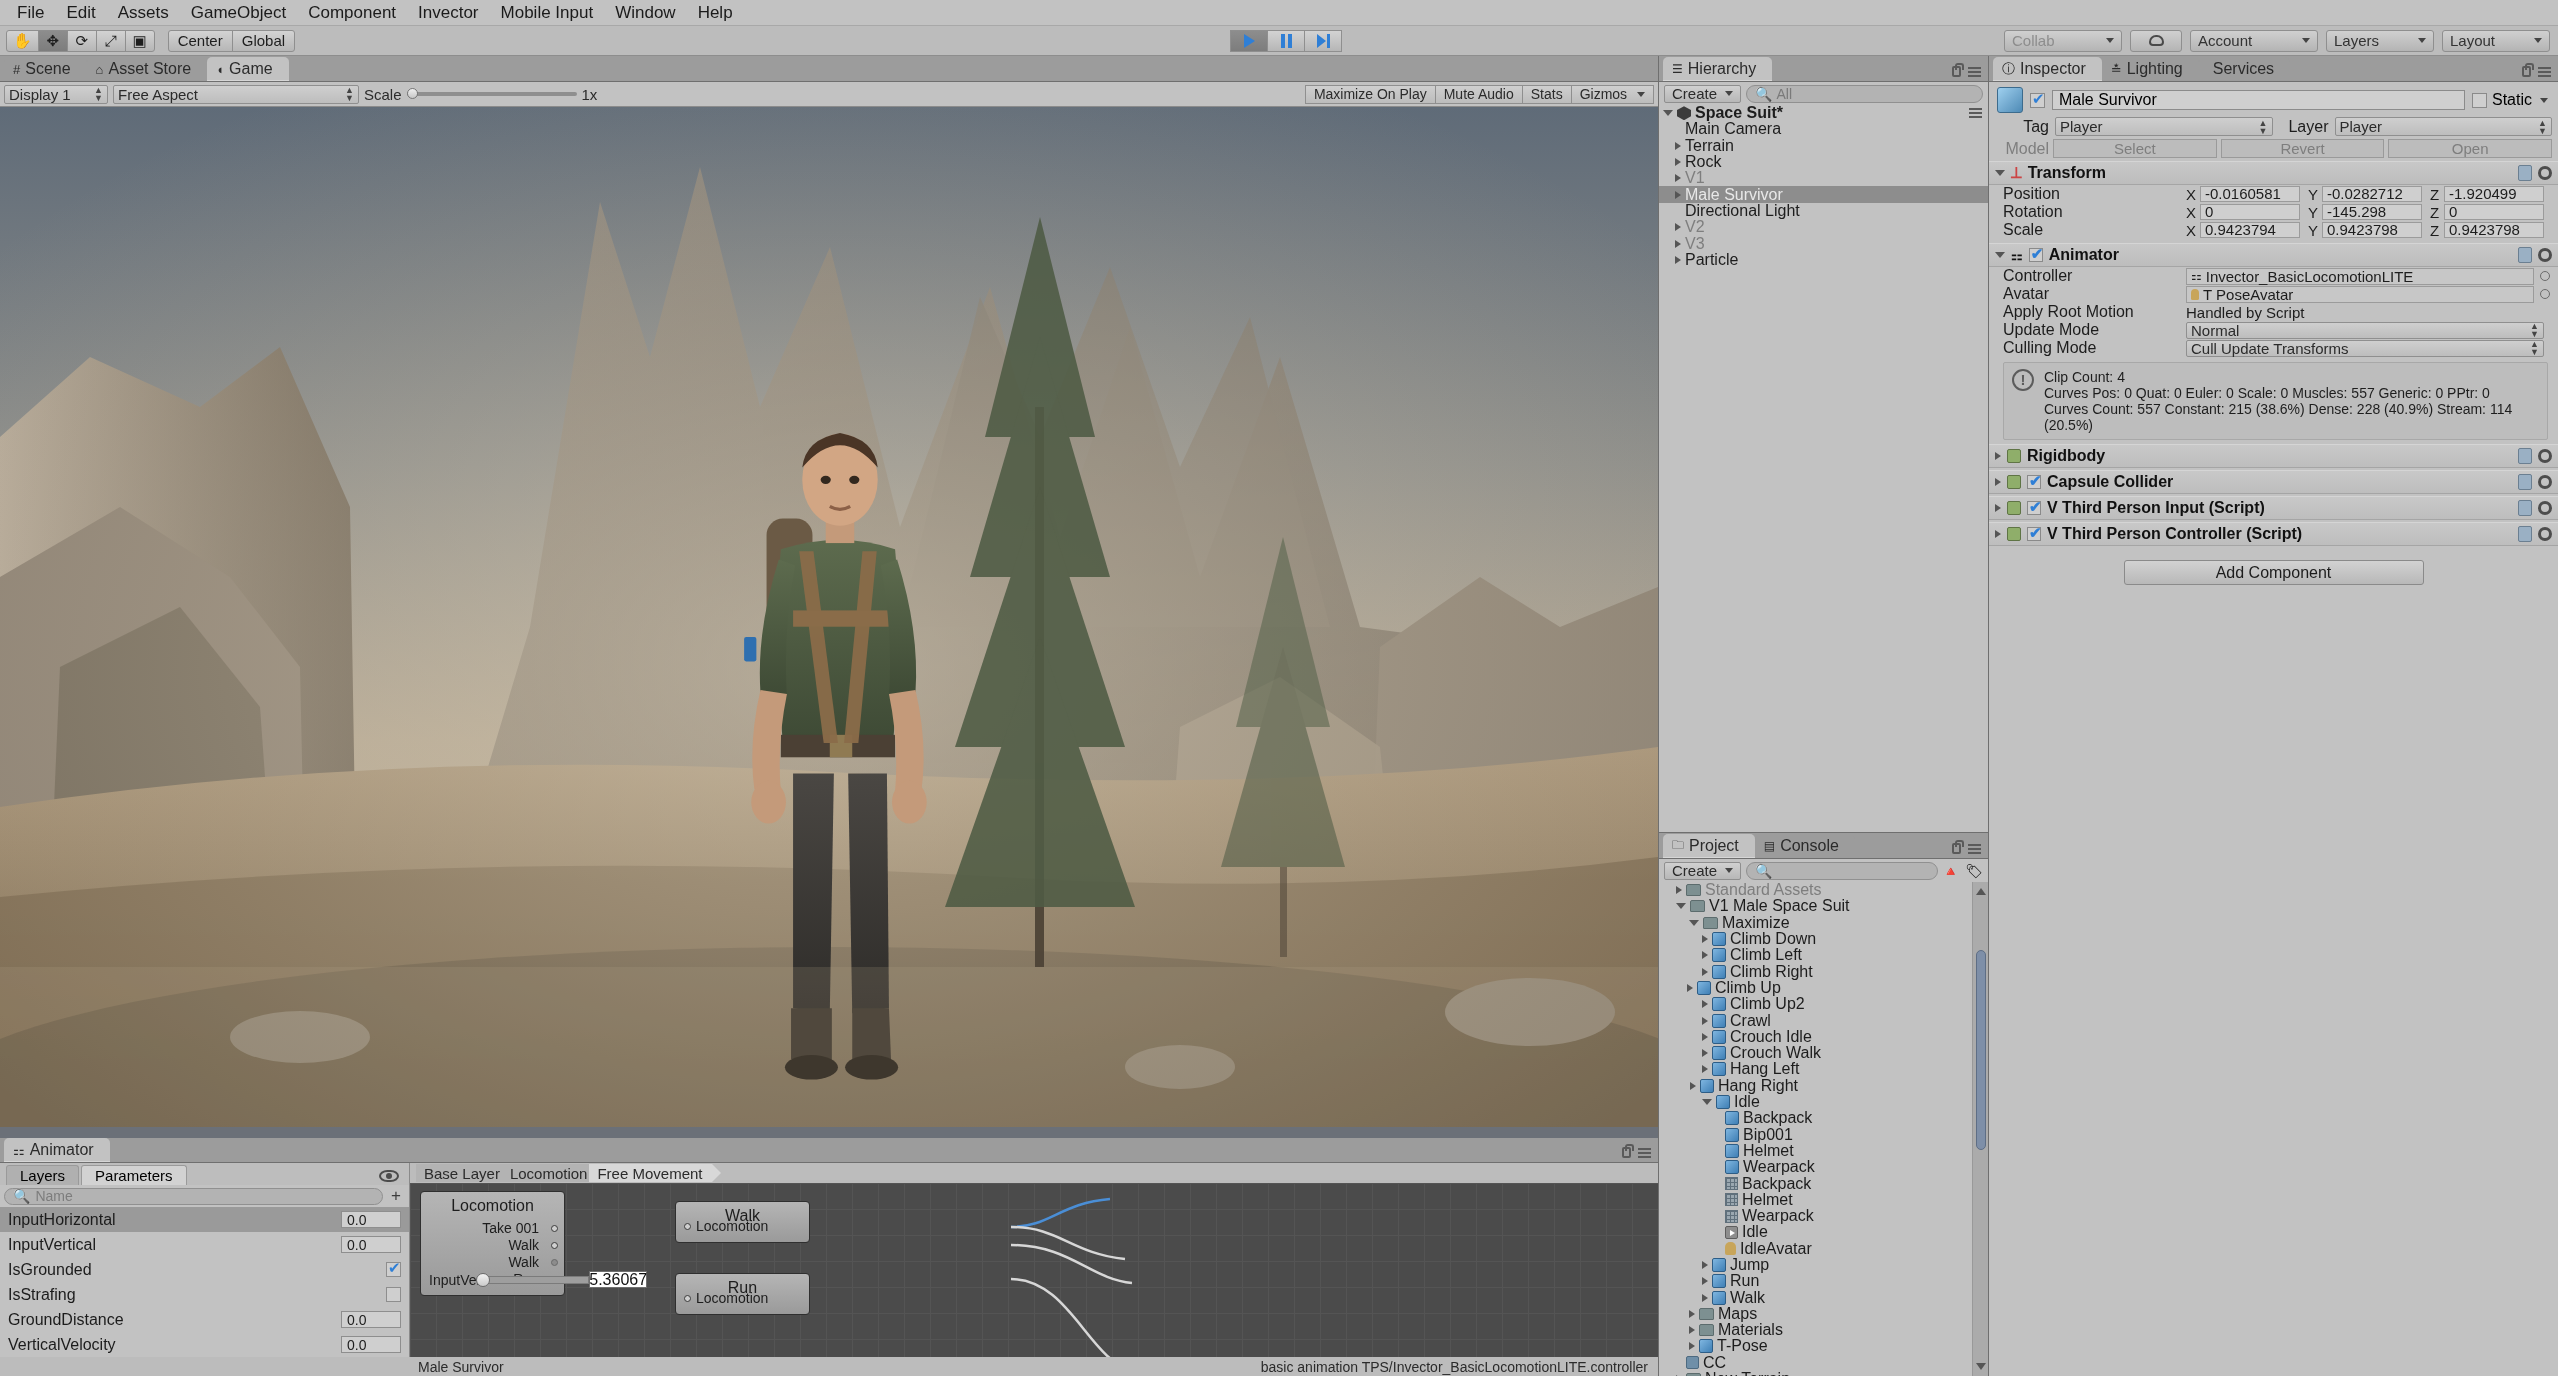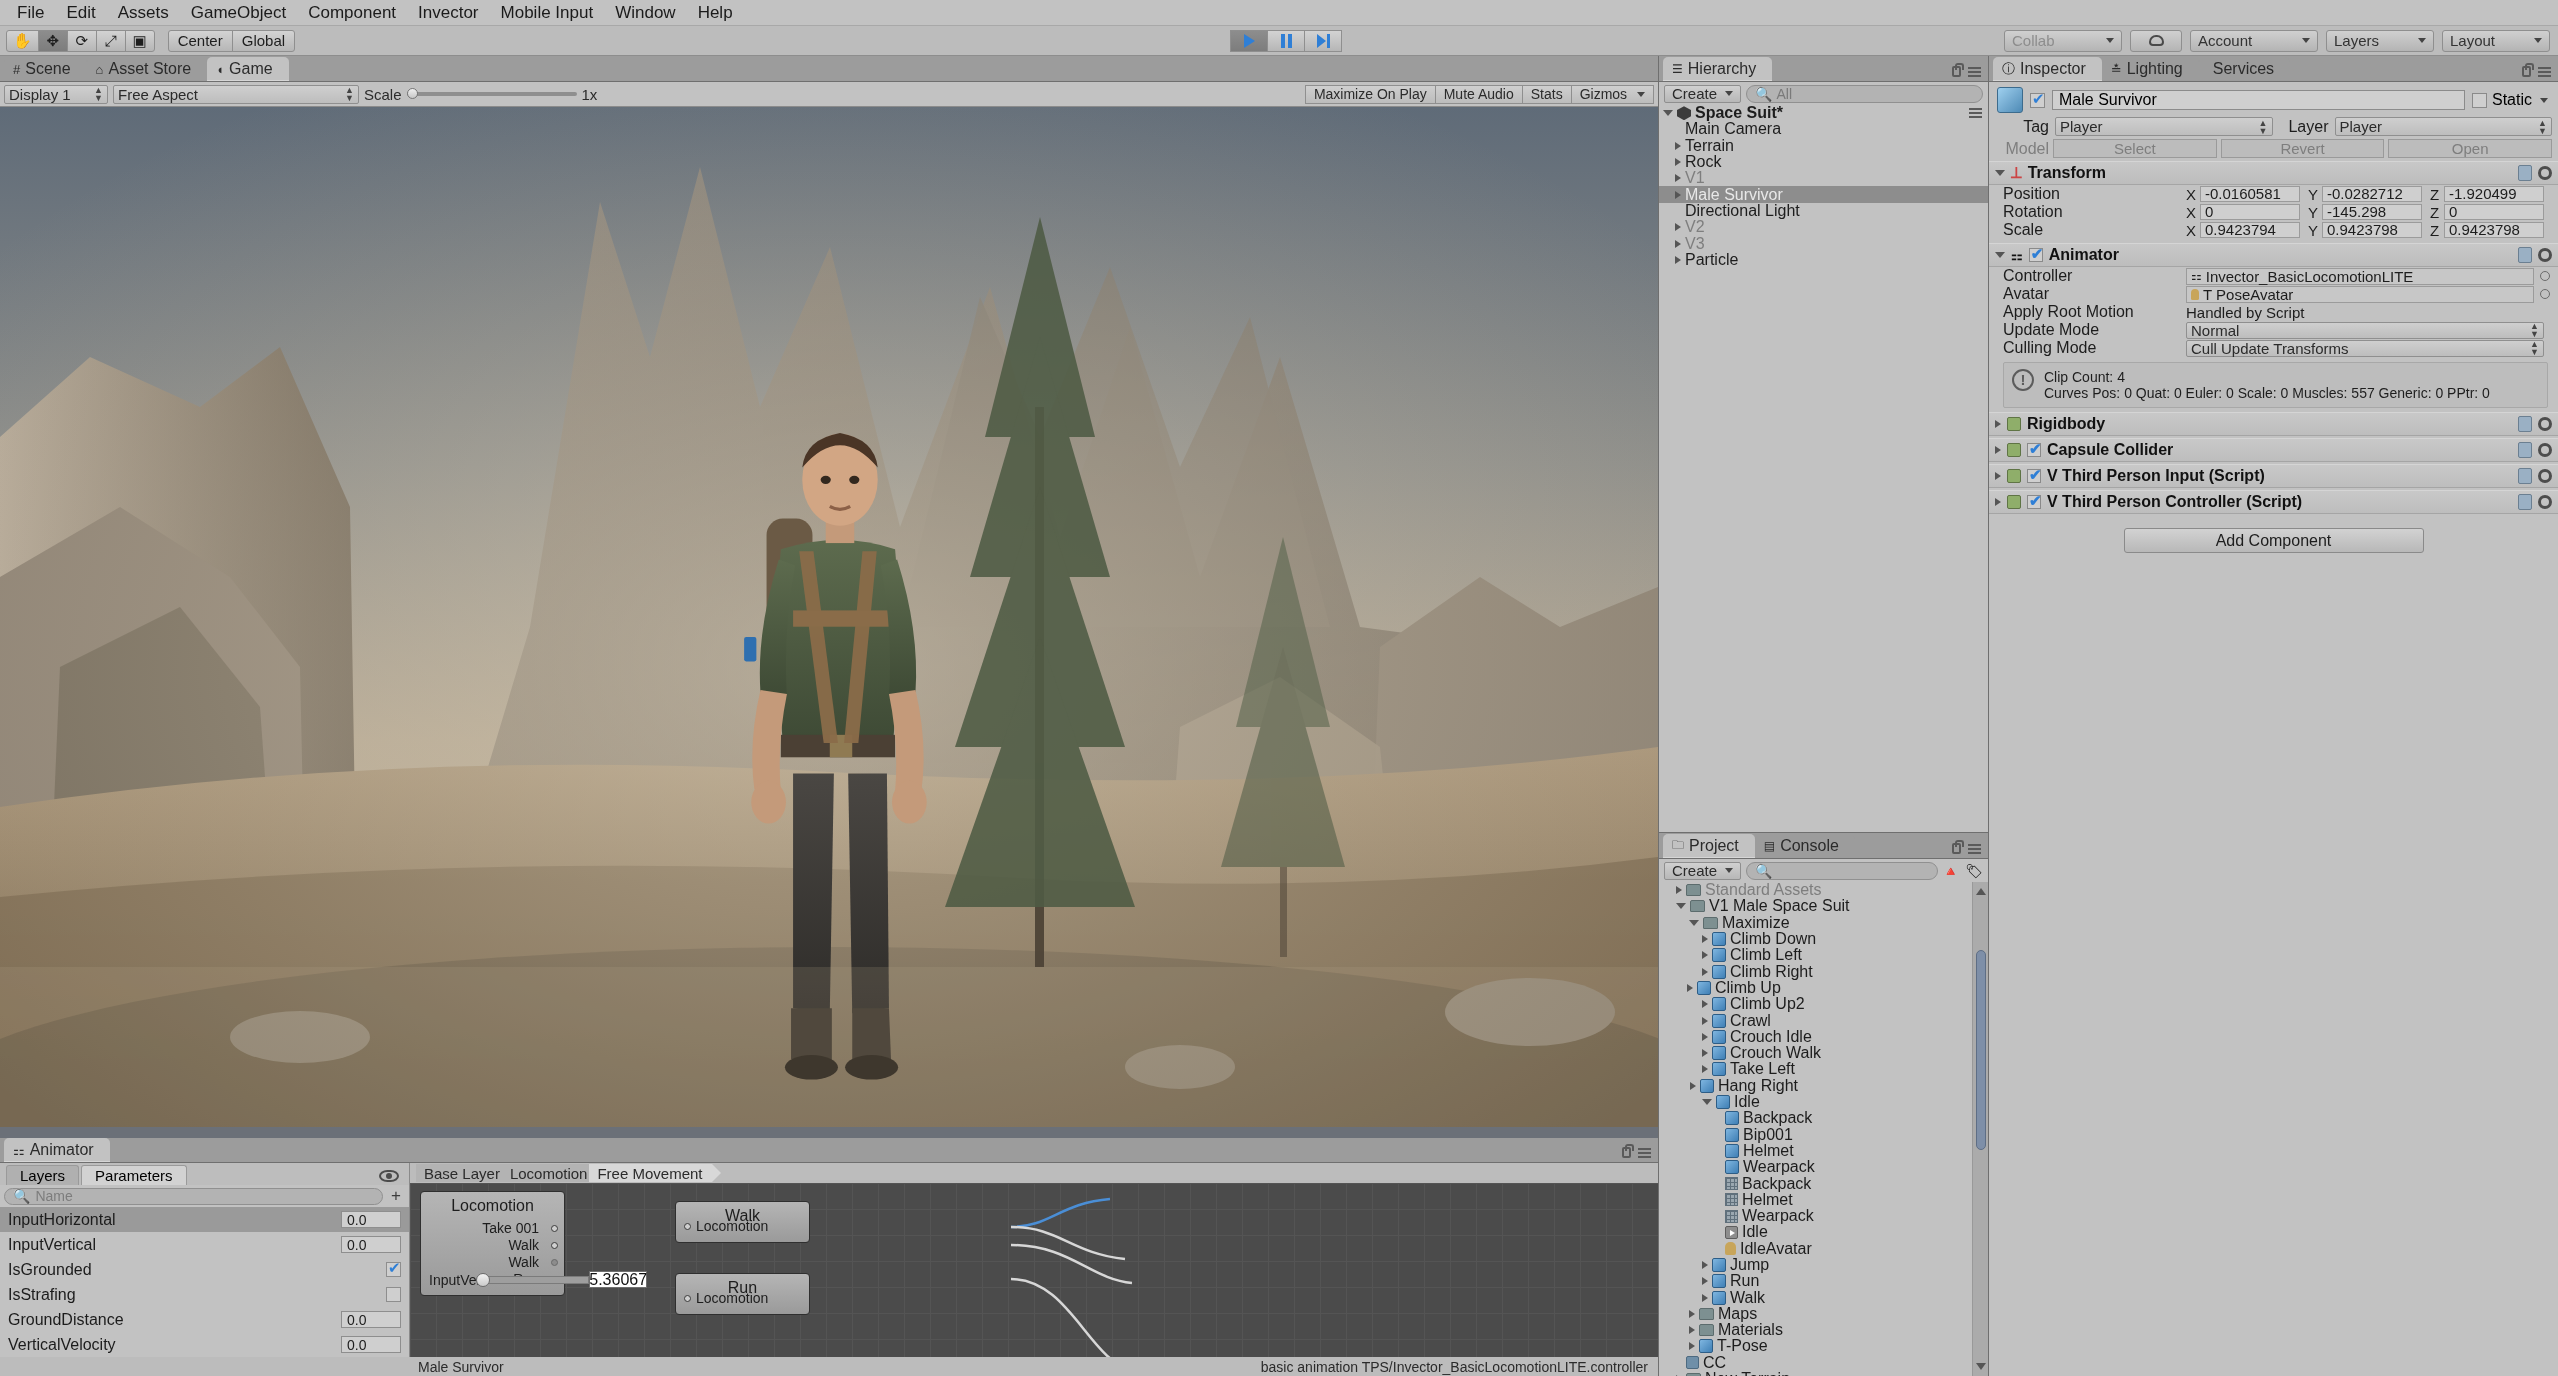--- a/index.html
+++ b/index.html
@@ -745,21 +745,21 @@
                   <span>Crouch Idle</span>
                 </div>
                 <div class="tnode" style="padding-left: 43px;">
                   <span class="arrow "></span>
                   <span class="cube"></span>
                   <span>Crouch Walk</span>
                 </div>
                 <div class="tnode" style="padding-left: 43px;">
                   <span class="arrow "></span>
                   <span class="cube"></span>
-                  <span>Take Left</span>
+                  <span>Hang Left</span>
                 </div>
                 <div class="tnode" style="padding-left: 31px;">
                   <span class="arrow "></span>
                   <span class="cube"></span>
                   <span>Hang Right</span>
                 </div>
                 <div class="tnode" style="padding-left: 43px;">
                   <span class="arrow open"></span>
                   <span class="cube"></span>
                   <span>Idle</span>
@@ -1008,20 +1008,21 @@
             <span class="gsel" style="flex:1;height:17px;margin-right:14px">
               <span>Cull Update Transforms</span>
                 <span class="updown">▲<br>▼</span>
             </span>
           </div>
           <div class="infobox">
             <span class="infoico">!</span>
             <span id="anim-info">
                 <div>Clip Count: 4</div>
                 <div>Curves Pos: 0 Quat: 0 Euler: 0 Scale: 0 Muscles: 557 Generic: 0 PPtr: 0</div>
+                <div>Curves Count: 557 Constant: 215 (38.6%) Dense: 228 (40.9%) Stream: 114 (20.5%)</div>
               </span>
           </div>
 
           <div id="component-list">
               <div class="comphead" style="margin-top: 2px;">
                 <span class="arrow "></span>
                 <span style="width: 14px; height: 14px; border-radius: 2px; background: rgb(143, 174, 106); border: 1px solid rgb(95, 116, 69);"></span>
                 <span>Rigidbody</span>
                 <span class="r">
                   <span class="bookico"></span>

